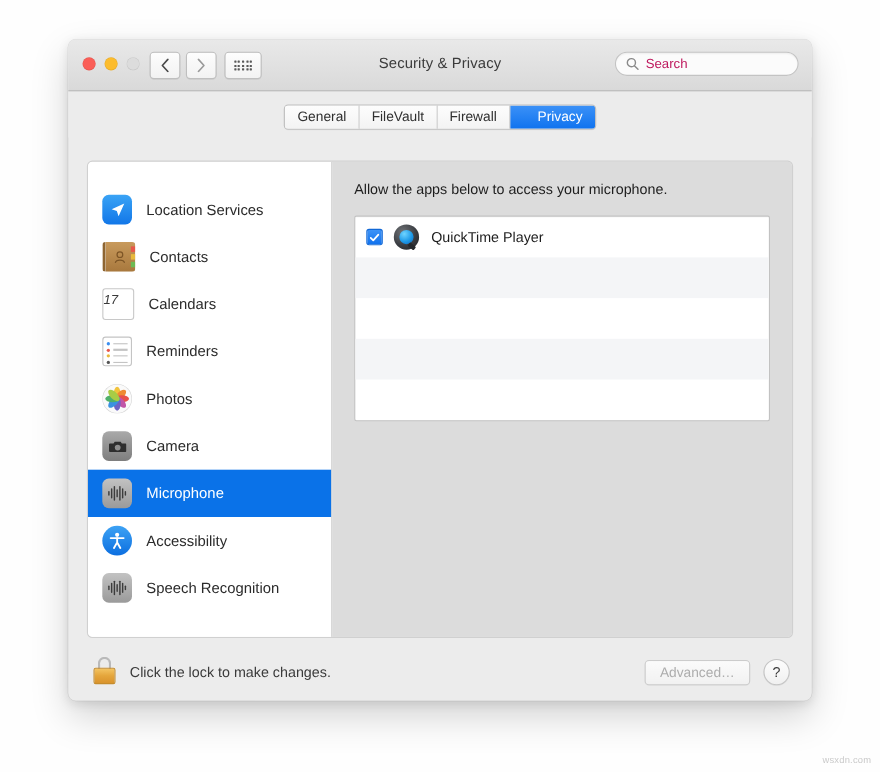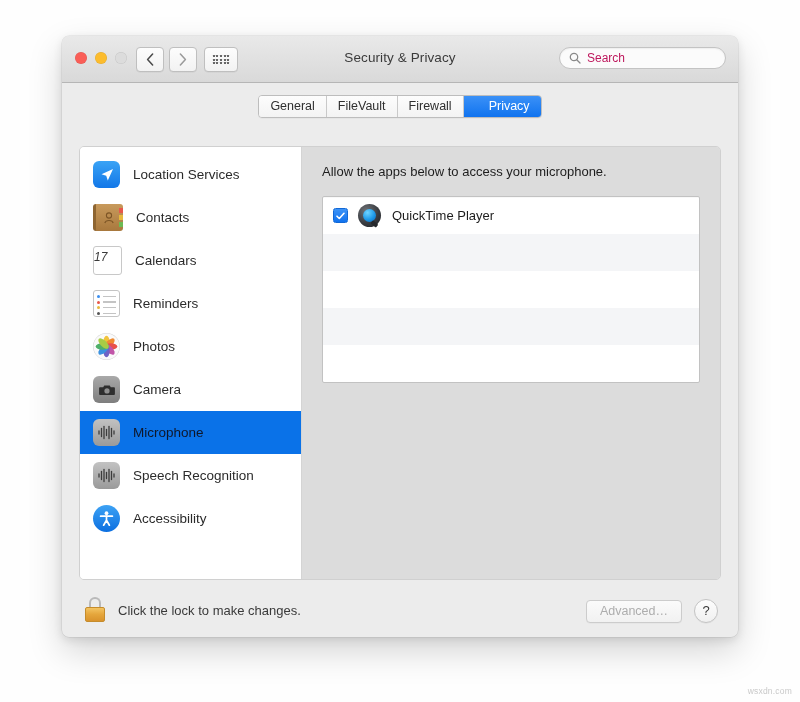--- a/index.html
+++ b/index.html
@@ -183,39 +183,39 @@
     box-sizing: border-box;
     display: flex;
     overflow: hidden;
   }
 
   
   .sidebar {
     width: 222px;
     background: #ffffff;
     border-right: 0.5px solid #d4d4d4;
-    padding-top: 6px;
+    padding-top: 22px;
     box-sizing: border-box;
   }
   .side-item {
     height: 43px;
     display: flex;
     align-items: center;
     padding-left: 13px;
     box-sizing: border-box;
   }
   .side-item.selected {
     background: #0a72e8;
   }
   .side-label {
     margin-left: 13px;
     font-size: 13.5px;
     color: #2b2b2b;
   }
-  .side-item.selected .side-label { color: #0f172a; }
+  .side-item.selected .side-label { color: #ffffff; }
 
   .sicon {
     width: 27px;
     height: 27px;
     flex: 0 0 auto;
     position: relative;
   }
 
   
   .ic-location {
@@ -586,45 +586,45 @@
                 <line x1="12" y1="1.5" x2="12" y2="13.5"></line>
                 <line x1="14.5" y1="3.5" x2="14.5" y2="11.5"></line>
                 <line x1="17" y1="6" x2="17" y2="9"></line>
               </g>
             </svg>
           </span>
           <span class="side-label">Microphone</span>
         </div>
 
         <div class="side-item">
+          <span class="sicon ic-access">
+            <svg width="17" height="17" viewBox="0 0 17 17">
+              <circle cx="8.5" cy="3.2" r="1.9" fill="#ffffff"></circle>
+              <path d="M2.6 6.2 H14.4" stroke="#ffffff" stroke-width="1.7" stroke-linecap="round"></path>
+              <path d="M8.5 6.2 V10.2 L5.6 15.2 M8.5 10.2 L11.4 15.2" stroke="#ffffff" stroke-width="1.7" fill="none" stroke-linecap="round"></path>
+            </svg>
+          </span>
+          <span class="side-label">Accessibility</span>
+        </div>
+
+        <div class="side-item">
           <span class="sicon ic-wave">
             <svg width="19" height="15" viewBox="0 0 19 15">
               <g stroke="#3c3c3c" stroke-width="1.3" stroke-linecap="round">
                 <line x1="2" y1="6" x2="2" y2="9"></line>
                 <line x1="4.5" y1="3.5" x2="4.5" y2="11.5"></line>
                 <line x1="7" y1="1.5" x2="7" y2="13.5"></line>
                 <line x1="9.5" y1="4.5" x2="9.5" y2="10.5"></line>
                 <line x1="12" y1="1.5" x2="12" y2="13.5"></line>
                 <line x1="14.5" y1="3.5" x2="14.5" y2="11.5"></line>
                 <line x1="17" y1="6" x2="17" y2="9"></line>
               </g>
             </svg>
           </span>
           <span class="side-label">Speech Recognition</span>
-        </div>
-
-        <div class="side-item">
-          <span class="sicon ic-access">
-            <svg width="17" height="17" viewBox="0 0 17 17">
-              <circle cx="8.5" cy="3.2" r="1.9" fill="#ffffff"></circle>
-              <path d="M2.6 6.2 H14.4" stroke="#ffffff" stroke-width="1.7" stroke-linecap="round"></path>
-              <path d="M8.5 6.2 V10.2 L5.6 15.2 M8.5 10.2 L11.4 15.2" stroke="#ffffff" stroke-width="1.7" fill="none" stroke-linecap="round"></path>
-            </svg>
-          </span>
-          <span class="side-label">Accessibility</span>
         </div>
 
       </div>
 
       <div class="rpanel">
         <div class="panel-desc">Allow the apps below to access your microphone.</div>
 
         <div class="applist">
           <div class="app-row">
             <span class="app-check">

